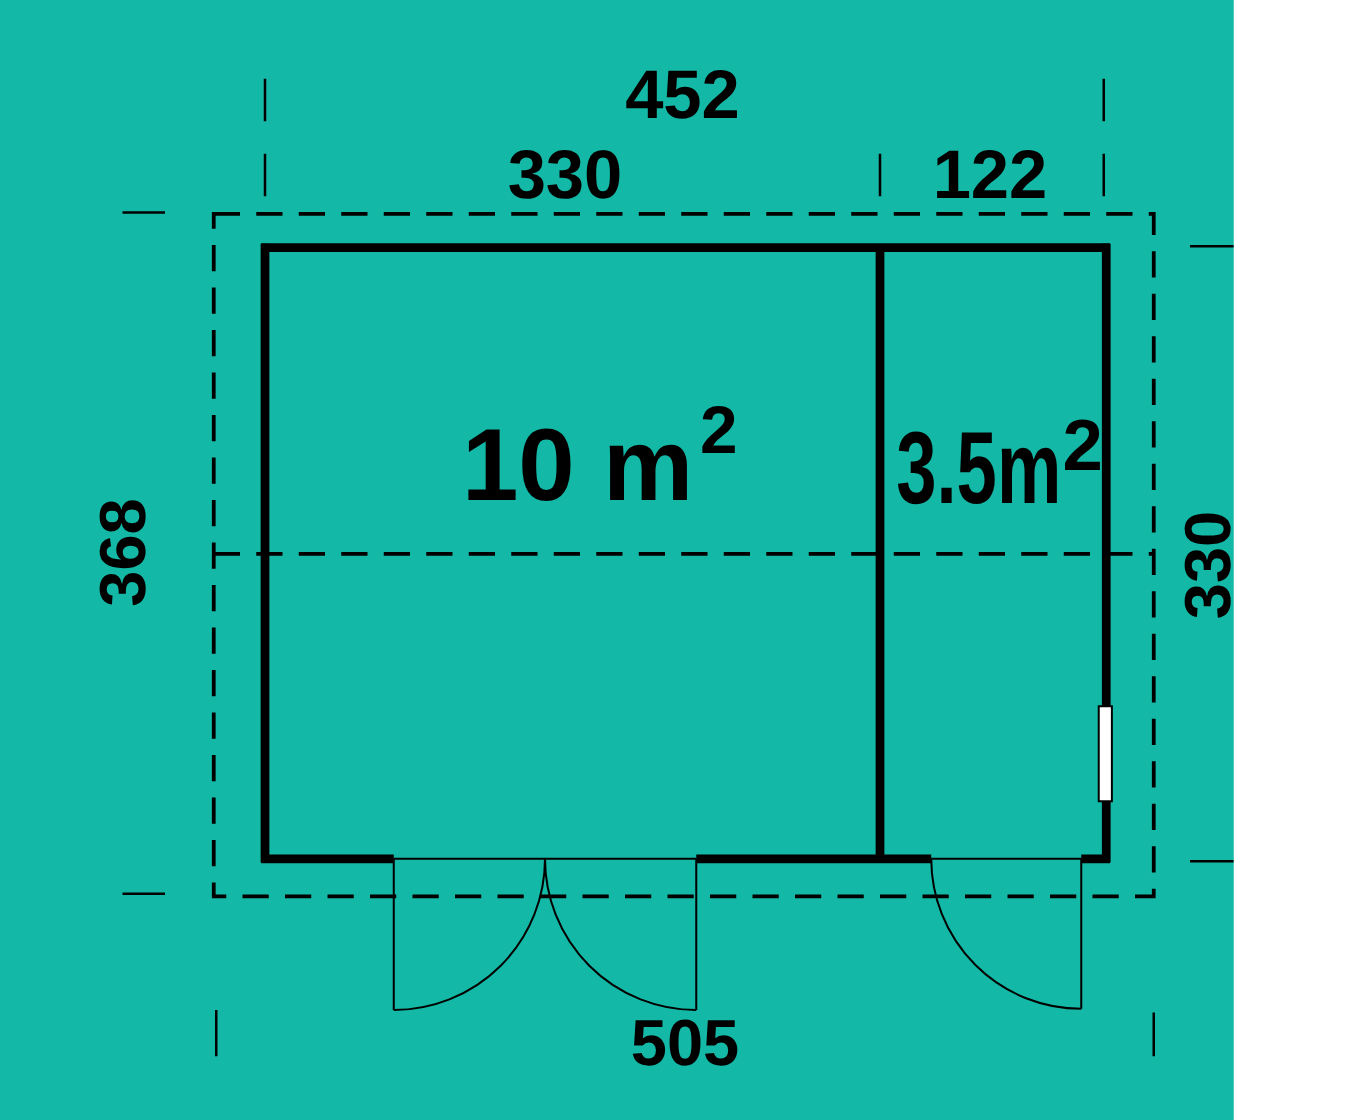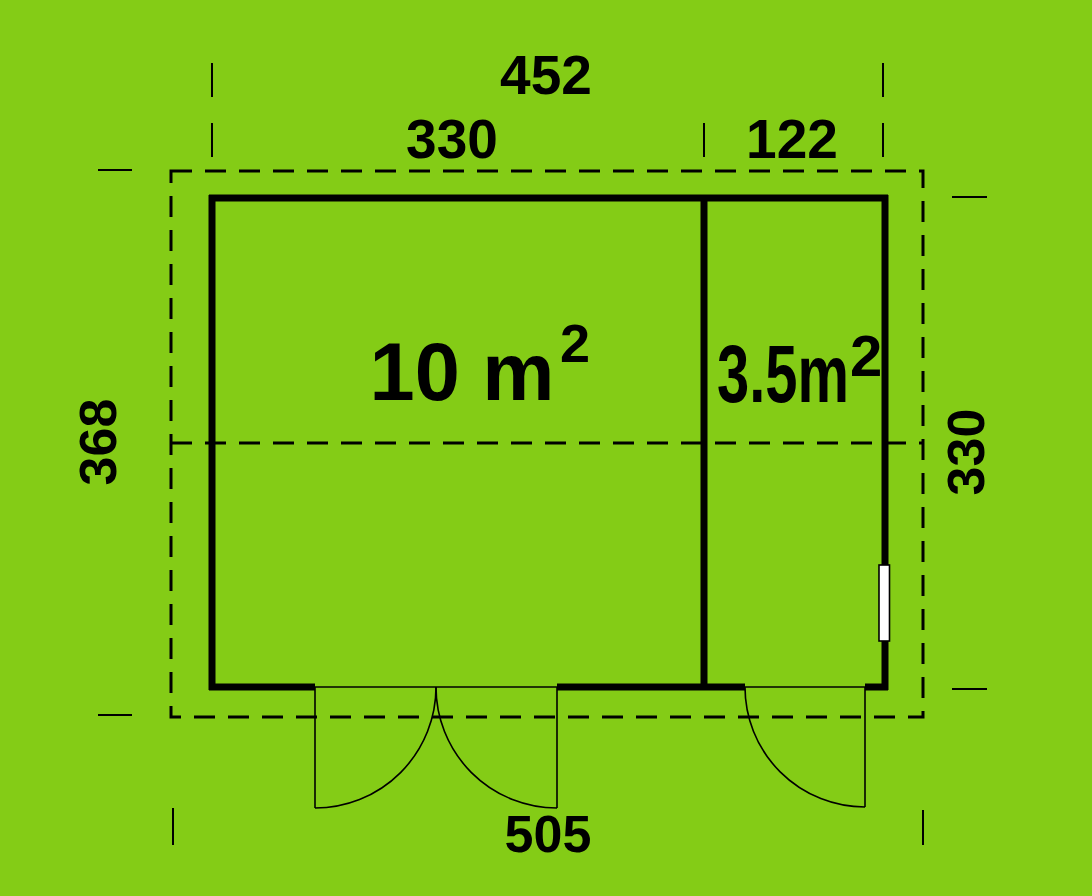--- a/index.html
+++ b/index.html
@@ -2,23 +2,23 @@
 <html><head>
 <meta charset="utf-8">
 <style>
   html, body {
     margin: 0;
     padding: 0;
     background: #ffffff;
   }
   .stage {
     position: relative;
-    width: 1092px;
+    width: 987px;
     height: 896px;
-    background: #84cc16;
+    background: #14b8a6;
     overflow: hidden;
   }
   svg {
     display: block;
     width: 1092px;
     height: 896px;
   }
   .dim-label {
     font-family: "Liberation Sans", sans-serif;
     font-weight: 700;

